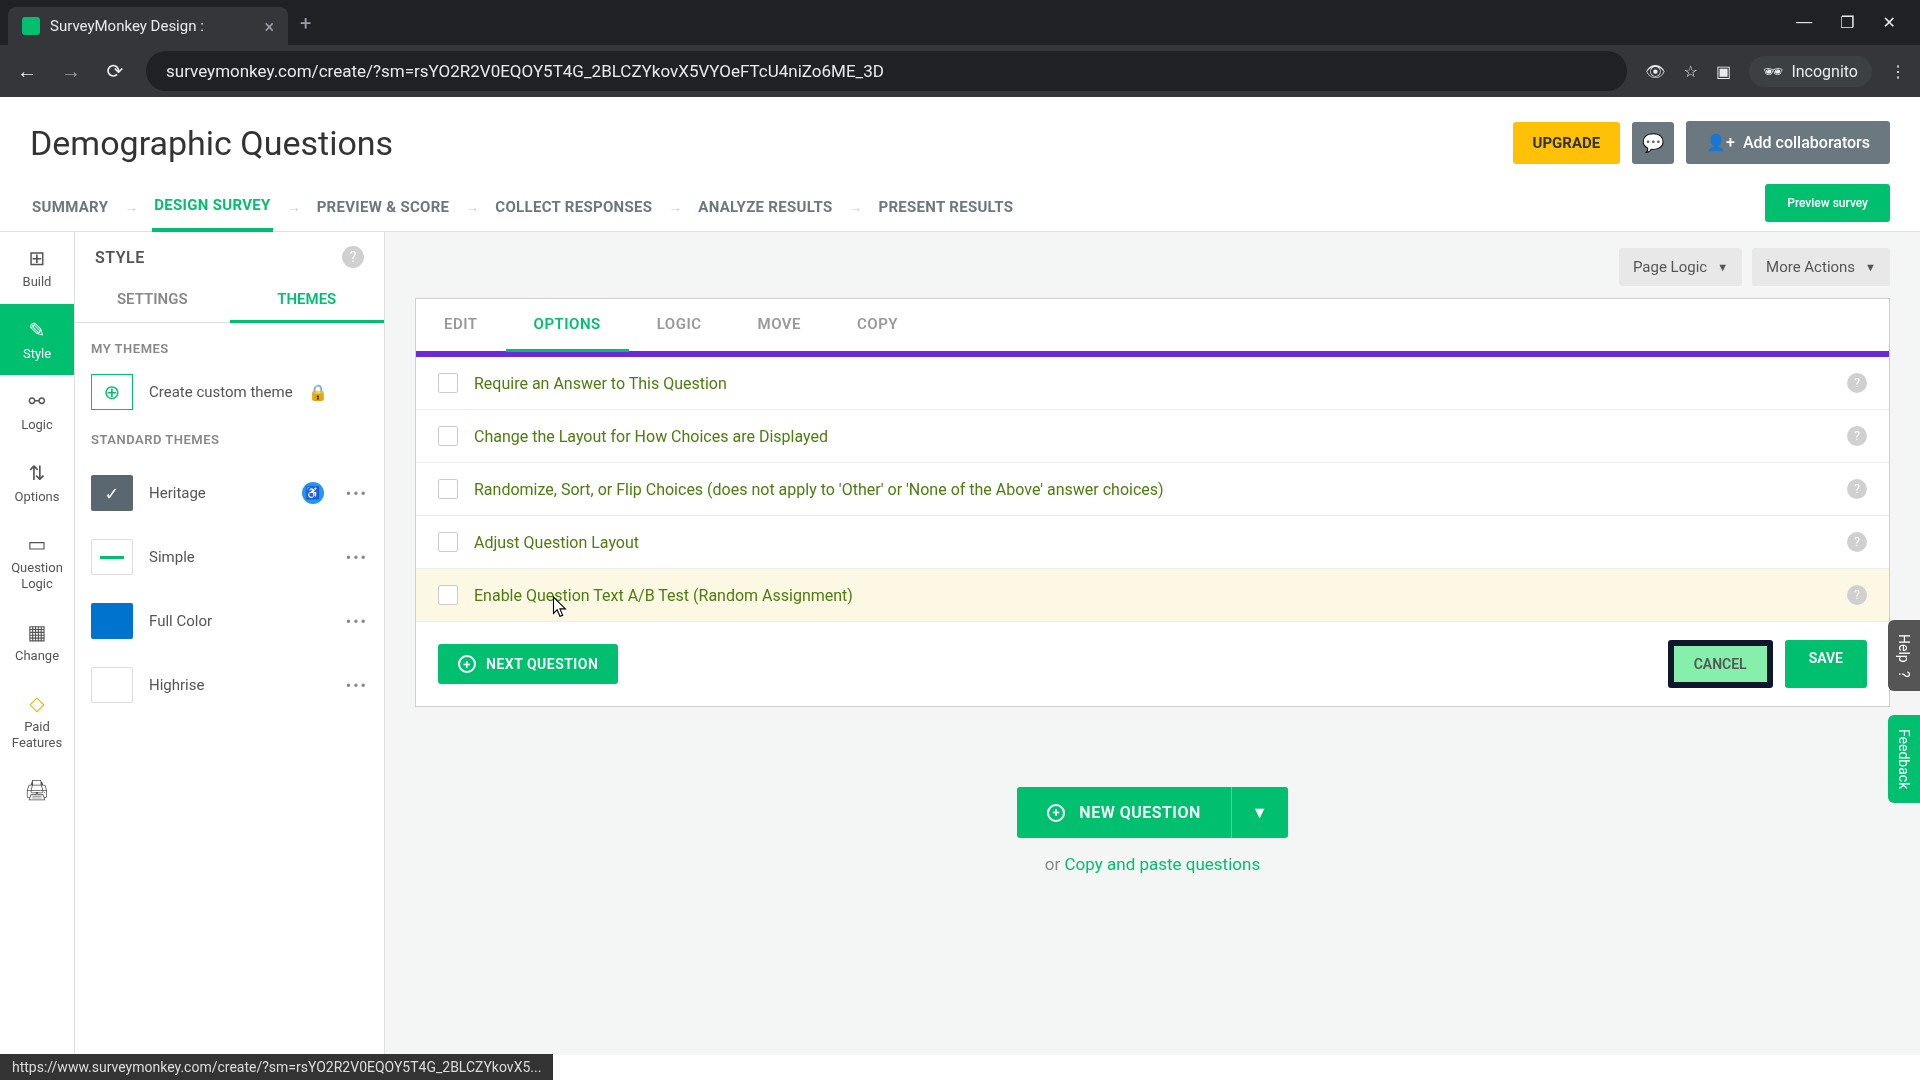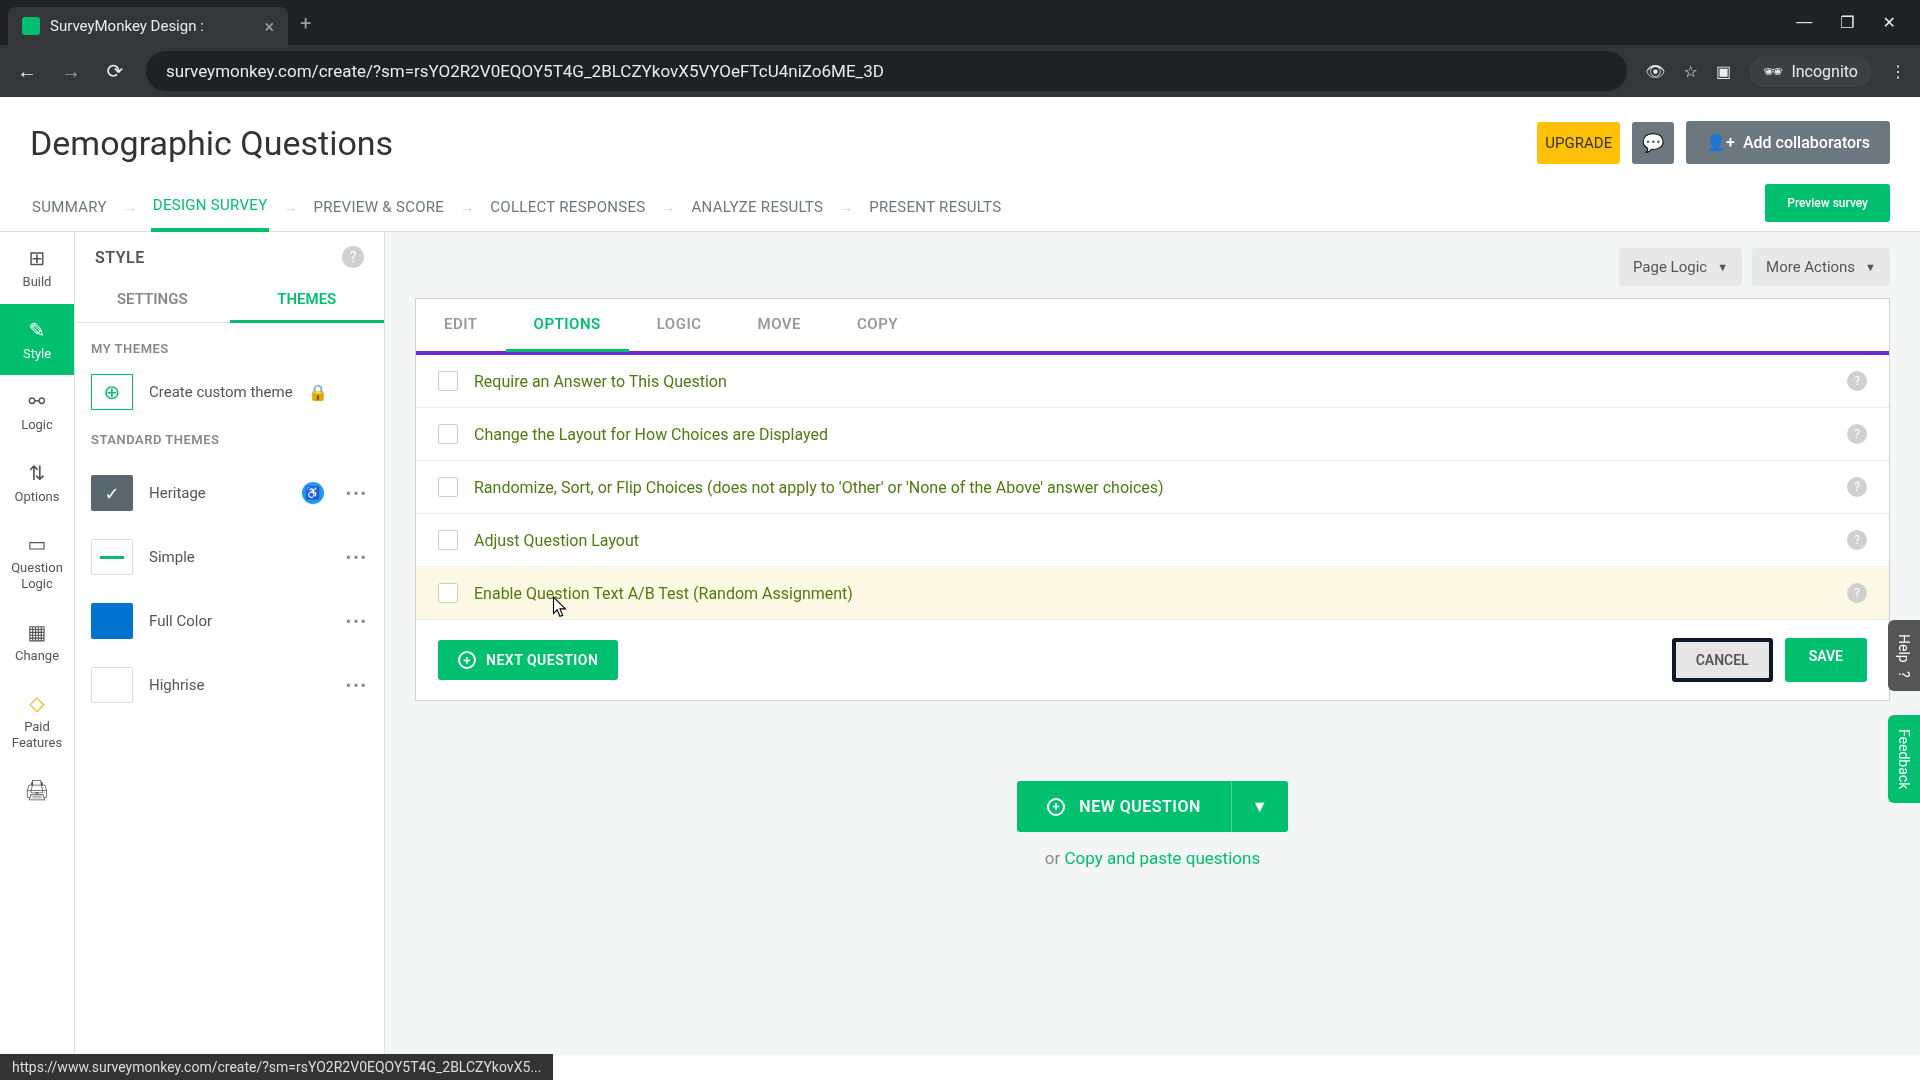--- a/index.html
+++ b/index.html
@@ -26,26 +26,26 @@
 
 
 .app { background: #fff; height: calc(1080px - 97px); position: relative; overflow-y: auto; }
 .app::-webkit-scrollbar { width: 18px; }
 .app::-webkit-scrollbar-track { background: #f1f1f1; }
 .app::-webkit-scrollbar-thumb { background: #c1c1c1; }
 
 .header-row { display: flex; align-items: center; padding: 24px 30px 18px 30px; }
 .page-title { font-size: 34px; font-weight: 400; color: #333; }
 .header-actions { margin-left: auto; display: flex; gap: 12px; align-items: center; }
-.btn-upgrade { background: #ffc107; color: #333; padding: 12px 8px; font-weight: 400; font-size: 15px; border-radius: 3px; }
+.btn-upgrade { background: #ffc107; color: #333; padding: 12px 20px; font-weight: 700; font-size: 15px; border-radius: 3px; }
 .btn-chat { background: #6b787f; color: #fff; width: 42px; height: 42px; display: flex; align-items: center; justify-content: center; border-radius: 3px; font-size: 18px; }
 .btn-collab { background: #6b787f; color: #fff; padding: 12px 20px; font-weight: 500; font-size: 16px; border-radius: 3px; display: flex; align-items: center; gap: 8px; }
 
 .nav-tabs { display: flex; align-items: center; padding: 0 30px; border-bottom: 1px solid #e0e0e0; gap: 14px; }
-.nav-tab { padding: 14px 2px; font-size: 15px; font-weight: 400; color: #6b787f; letter-spacing: 0.3px; }
+.nav-tab { padding: 14px 2px; font-size: 15px; font-weight: 700; color: #6b787f; letter-spacing: 0.3px; }
 .nav-tab.active { color: #00bf6f; border-bottom: 4px solid #00bf6f; margin-bottom: -1px; }
 .nav-arrow { color: #ccc; font-size: 14px; }
 .btn-preview { margin-left: auto; background: #00bf6f; color: #fff; padding: 12px 22px; font-weight: 500; font-size: 12px; border-radius: 3px; margin-bottom: 8px; }
 
 
 .workspace { display: flex; height: calc(100% - 160px); background: #f7f7f7; }
 
 
 .left-rail { width: 75px; background: #fff; border-right: 1px solid #e0e0e0; display: flex; flex-direction: column; }
 .rail-item { display: flex; flex-direction: column; align-items: center; justify-content: center; padding: 14px 4px; font-size: 13px; color: #555; gap: 4px; cursor: pointer; text-align: center; line-height: 1.2; }
@@ -80,33 +80,33 @@
 .theme-a11y { width: 22px; height: 22px; border-radius: 50%; background: #2196f3; color: #fff; font-size: 12px; display: flex; align-items: center; justify-content: center; }
 .theme-more { color: #888; font-size: 16px; letter-spacing: 2px; margin-left: 6px; }
 
 
 .canvas { flex: 1; padding: 16px 30px 40px 30px; background: #f4f5f5; position: relative; }
 .canvas-toolbar { display: flex; justify-content: flex-end; gap: 10px; margin-bottom: 12px; }
 .canvas-dd { background: #e8e8e8; padding: 10px 14px; border-radius: 3px; color: #555; font-size: 15px; display: flex; align-items: center; gap: 10px; }
 .canvas-dd .caret { font-size: 11px; }
 
 .question-card { background: #fff; border: 1px solid #d0d0d0; }
-.q-tabs { display: flex; border-bottom: 4px solid #6d28d9; }
+.q-tabs { display: flex; border-bottom: 6px solid #6d28d9; }
 .q-tab { padding: 16px 28px; font-size: 15px; font-weight: 600; color: #999; letter-spacing: 0.5px; }
 .q-tab.active { color: #00bf6f; border-bottom: 3px solid #00bf6f; margin-bottom: -1px; }
 .option-row { display: flex; align-items: center; padding: 16px 22px; border-bottom: 1px solid #eee; }
 .option-row.hl { background: #fdf8e4; }
 .option-check { width: 20px; height: 20px; border: 1px solid #ccc; border-radius: 2px; margin-right: 16px; background: #fff; }
 .option-text { color: #4d7c0f; font-size: 16px; }
 .option-help { margin-left: auto; width: 20px; height: 20px; border-radius: 50%; background: #d0d0d0; color: #fff; font-size: 12px; display: flex; align-items: center; justify-content: center; }
 .q-actions { display: flex; align-items: center; padding: 18px 22px; }
 .btn-next-q { background: #00bf6f; color: #fff; padding: 11px 20px; font-weight: 600; font-size: 14px; letter-spacing: 0.5px; border-radius: 3px; display: flex; align-items: center; gap: 10px; }
 .plus-circ { width: 18px; height: 18px; border: 2px solid #fff; border-radius: 50%; display: flex; align-items: center; justify-content: center; font-size: 13px; line-height: 1; }
 .q-actions-right { margin-left: auto; display: flex; gap: 12px; }
-.btn-cancel { background: #e5e5e5; border: 4px solid #0f172a; color: #555; padding: 10px 20px; font-weight: 600; font-size: 14px; border-radius: 3px; }
+.btn-cancel { background: #86efac; border: 6px solid #0f172a; color: #555; padding: 10px 20px; font-weight: 600; font-size: 14px; border-radius: 3px; }
 .btn-save { background: #00bf6f; color: #fff; padding: 10px 24px; font-weight: 600; font-size: 14px; border-radius: 3px; }
 
 .new-q-area { display: flex; flex-direction: column; align-items: center; margin-top: 80px; gap: 16px; }
 .btn-new-q { display: flex; }
 .btn-new-q-main { background: #00bf6f; color: #fff; padding: 16px 30px; font-weight: 600; font-size: 16px; letter-spacing: 0.5px; display: flex; align-items: center; gap: 14px; border-radius: 3px 0 0 3px; }
 .btn-new-q-dd { background: #00bf6f; color: #fff; padding: 16px 20px; border-left: 1px solid rgba(255,255,255,0.3); border-radius: 0 3px 3px 0; display: flex; align-items: center; }
 .copy-paste { color: #888; font-size: 17px; }
 .copy-paste-link { color: #00bf6f; }
 
 

